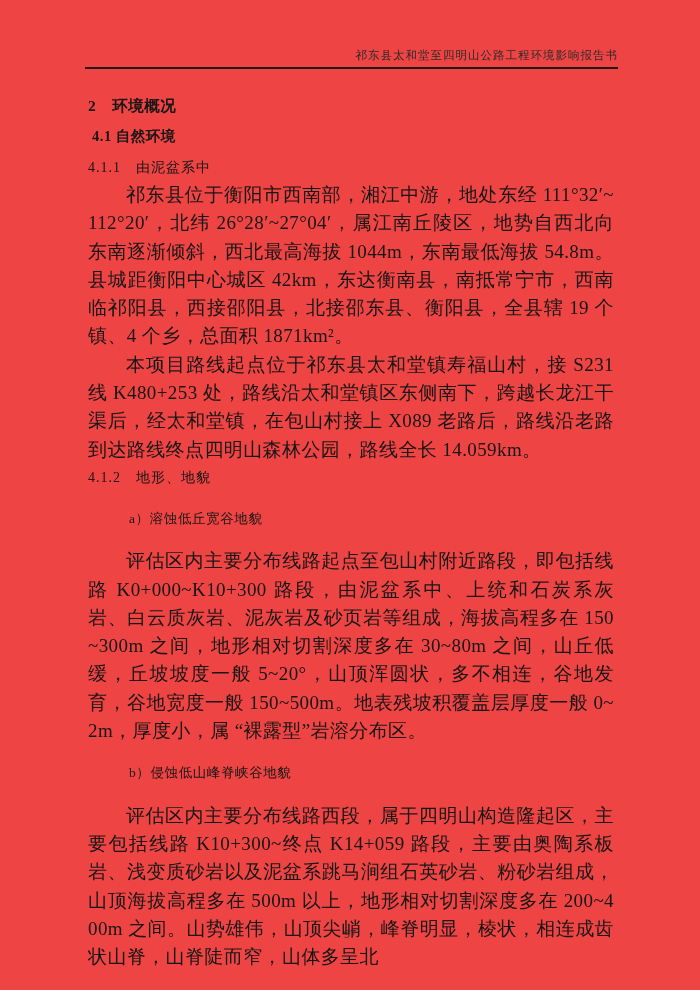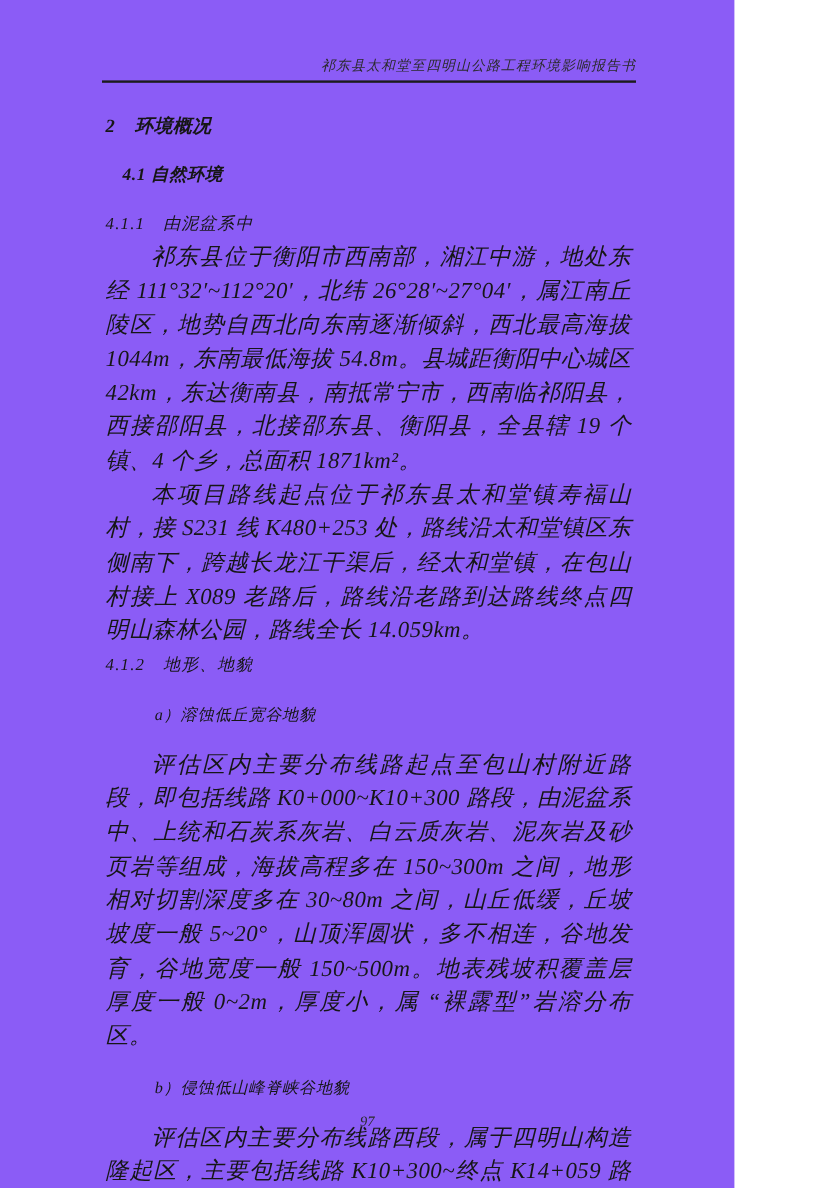--- a/index.html
+++ b/index.html
@@ -2,28 +2,27 @@
 <html><head>
 <meta charset="utf-8">
 <style>
   html, body {
     margin: 0;
     padding: 0;
     background: #ffffff;
   }
   .page {
     position: relative;
-    width: 612px;
+    width: 700px;
     height: 990px;
-    background: #8b5cf6;
+    background: #ef4444;
     color: #161616;
     font-family: "Liberation Serif", "DejaVu Serif", serif;
     overflow: hidden;
     box-sizing: border-box;
-    font-style: italic;
   }
   .header {
     position: absolute;
     top: 48px;
     left: 85px;
     right: 82px;
     text-align: right;
     font-size: 11.5px;
     letter-spacing: 1px;
     color: #2a2a2a;
@@ -38,21 +37,21 @@
     right: 86px;
   }
   .h1 {
     margin: 6px 0 0 0;
     font-size: 15.5px;
     font-weight: 700;
     line-height: 27px;
     letter-spacing: 0.5px;
   }
   .h2 {
-    margin: 14px;
+    margin: 4px;
     font-size: 14.5px;
     font-weight: 700;
     line-height: 27px;
     letter-spacing: 0.5px;
   }
   .h3 {
     margin: 0;
     font-size: 14px;
     font-weight: 400;
     line-height: 27px;

